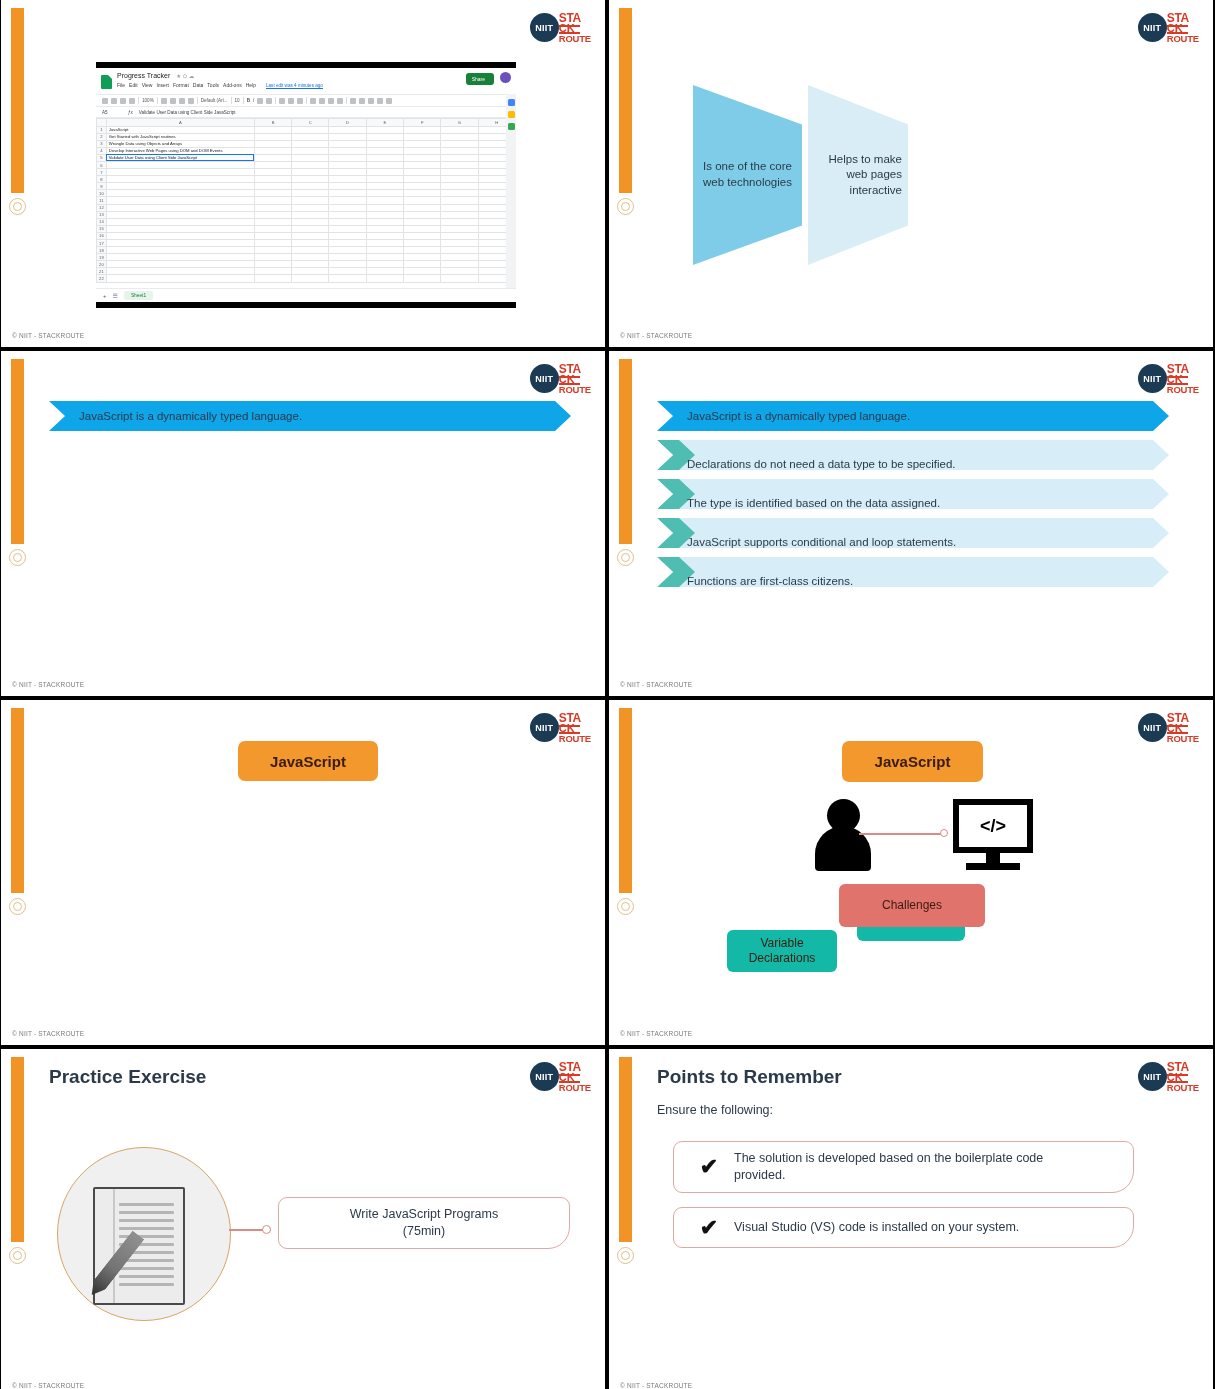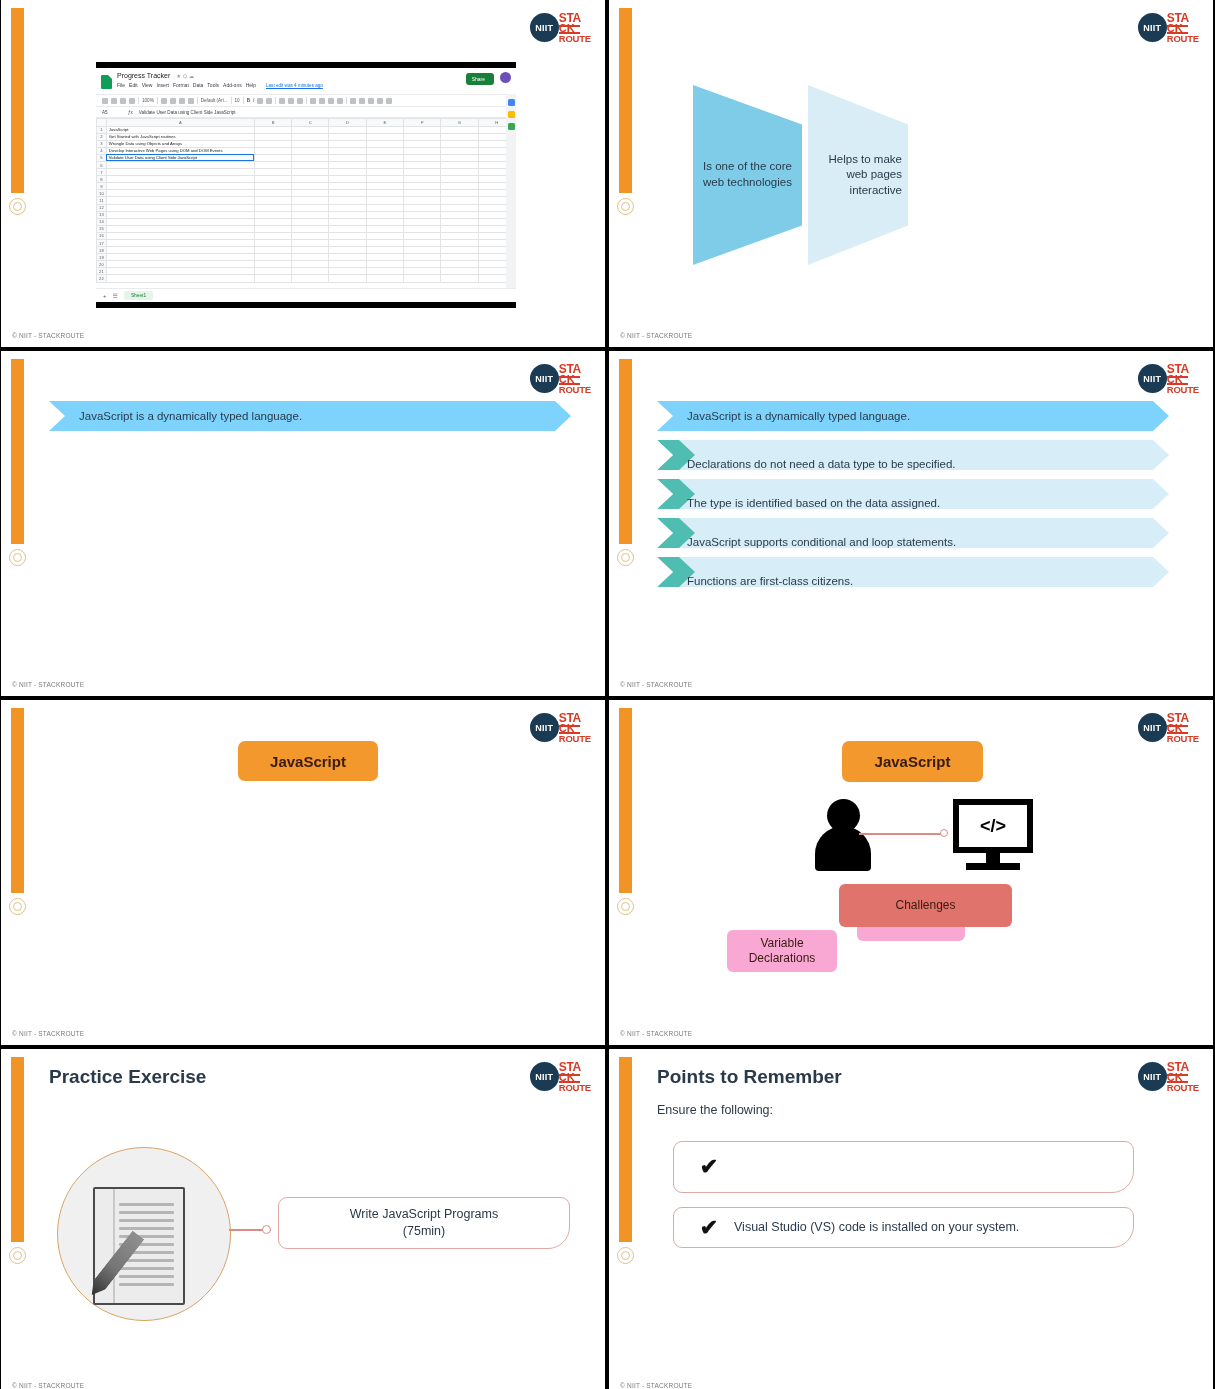--- a/index.html
+++ b/index.html
@@ -177,21 +177,21 @@
   .chev-list { position: absolute; }
   .chev {
     position: relative;
     height: 30px;
     display: flex; align-items: center;
     font-size: 11.5px; color: #2b3a4a;
     clip-path: polygon(0 0, calc(100% - 16px) 0, 100% 50%, calc(100% - 16px) 100%, 0 100%, 16px 50%);
     padding-left: 30px;
     margin-bottom: 9px;
   }
-  .chev.teal { background: #7dd3fc; }
+  .chev.teal { background: #0ea5e9; }
   .chev.pale { background: #D7EEF8; align-items: flex-end; }
   .chev.pale::before {
     content: ""; position: absolute; left: 0; top: 0; bottom: 0; width: 38px;
     background: #4FBDB2;
     clip-path: polygon(0 0, 22px 0, 38px 50%, 22px 100%, 0 100%, 16px 50%);
   }
   .chev span { position: relative; z-index: 2; }
 
   
   .js-box {
@@ -224,21 +224,21 @@
     border: 1.4px solid #D98C86; background: #fff;
   }
   .tag-box {
     position: absolute;
     border-radius: 6px;
     display: flex; align-items: center; justify-content: center;
     text-align: center;
     font-size: 12px; color: #3a1b10; line-height: 1.25;
   }
   .tag-red { background: #E0736C; }
-  .tag-yellow { background: #f9a8d4; }
+  .tag-yellow { background: #14b8a6; }
   .doc-lines { position: absolute; left: 24px; top: 14px; right: 9px; }
   .doc-lines i { display: block; height: 3px; background: #B5B5B5; margin-bottom: 5px; border-radius: 1px; }
   .doc-rule { position:absolute; left:18px; top:0; bottom:0; width:1.5px; background:#c9c9c9; }
 
   
   .ptr-card {
     position: absolute;
     border: 1.4px solid #E0A9A4;
     background: #fff;
     border-radius: 9px 9px 22px 9px;
@@ -758,21 +758,21 @@
     <div class="connector" style="left:250px; top:133px; width:85px;"></div>
     <div class="connector-dot" style="left:331px; top:129px;"></div>
 
     <div class="monitor" style="left:344px; top:99px;">
       <div class="monitor-screen">&lt;/&gt;</div>
       <div class="monitor-neck"></div>
       <div class="monitor-base"></div>
     </div>
 
     <div class="tag-box tag-yellow" style="left:248px; top:205px; width:108px; height:36px;">Definitions</div>
-    <div class="tag-box tag-red" style="left:230px; top:184px; width:173px; height:43px;">Challenges</div>
+    <div class="tag-box tag-red" style="left:230px; top:184px; width:146px; height:43px;">Challenges</div>
     <div class="tag-box tag-yellow" style="left:118px; top:230px; width:110px; height:42px;">Variable Declarations</div>
 
     <div class="footer">© NIIT - STACKROUTE</div>
   </div>
 
   <div class="slide">
     <div class="accent-bar"></div>
     <div class="accent-ring"></div>
     <div class="brand">
       <div class="brand-circle">NIIT</div>
@@ -829,20 +829,21 @@
           </div>
         <div class="s3">ROUTE</div>
       </div>
     </div>
 
     <div class="slide-title">Points to Remember</div>
     <div class="slide-sub">Ensure the following:</div>
 
     <div class="ptr-card" style="left:64px; top:92px; width:461px; height:52px;">
       <div class="ptr-check">✔</div>
+      <div class="ptr-text" style="width:355px;">The solution is developed based on the boilerplate code provided.</div>
     </div>
     <div class="ptr-card" style="left:64px; top:158px; width:461px; height:41px;">
       <div class="ptr-check">✔</div>
       <div class="ptr-text" style="width:355px;">Visual Studio (VS) code is installed on your system.</div>
     </div>
 
     <div class="footer">© NIIT - STACKROUTE</div>
   </div>
 
 </div>

